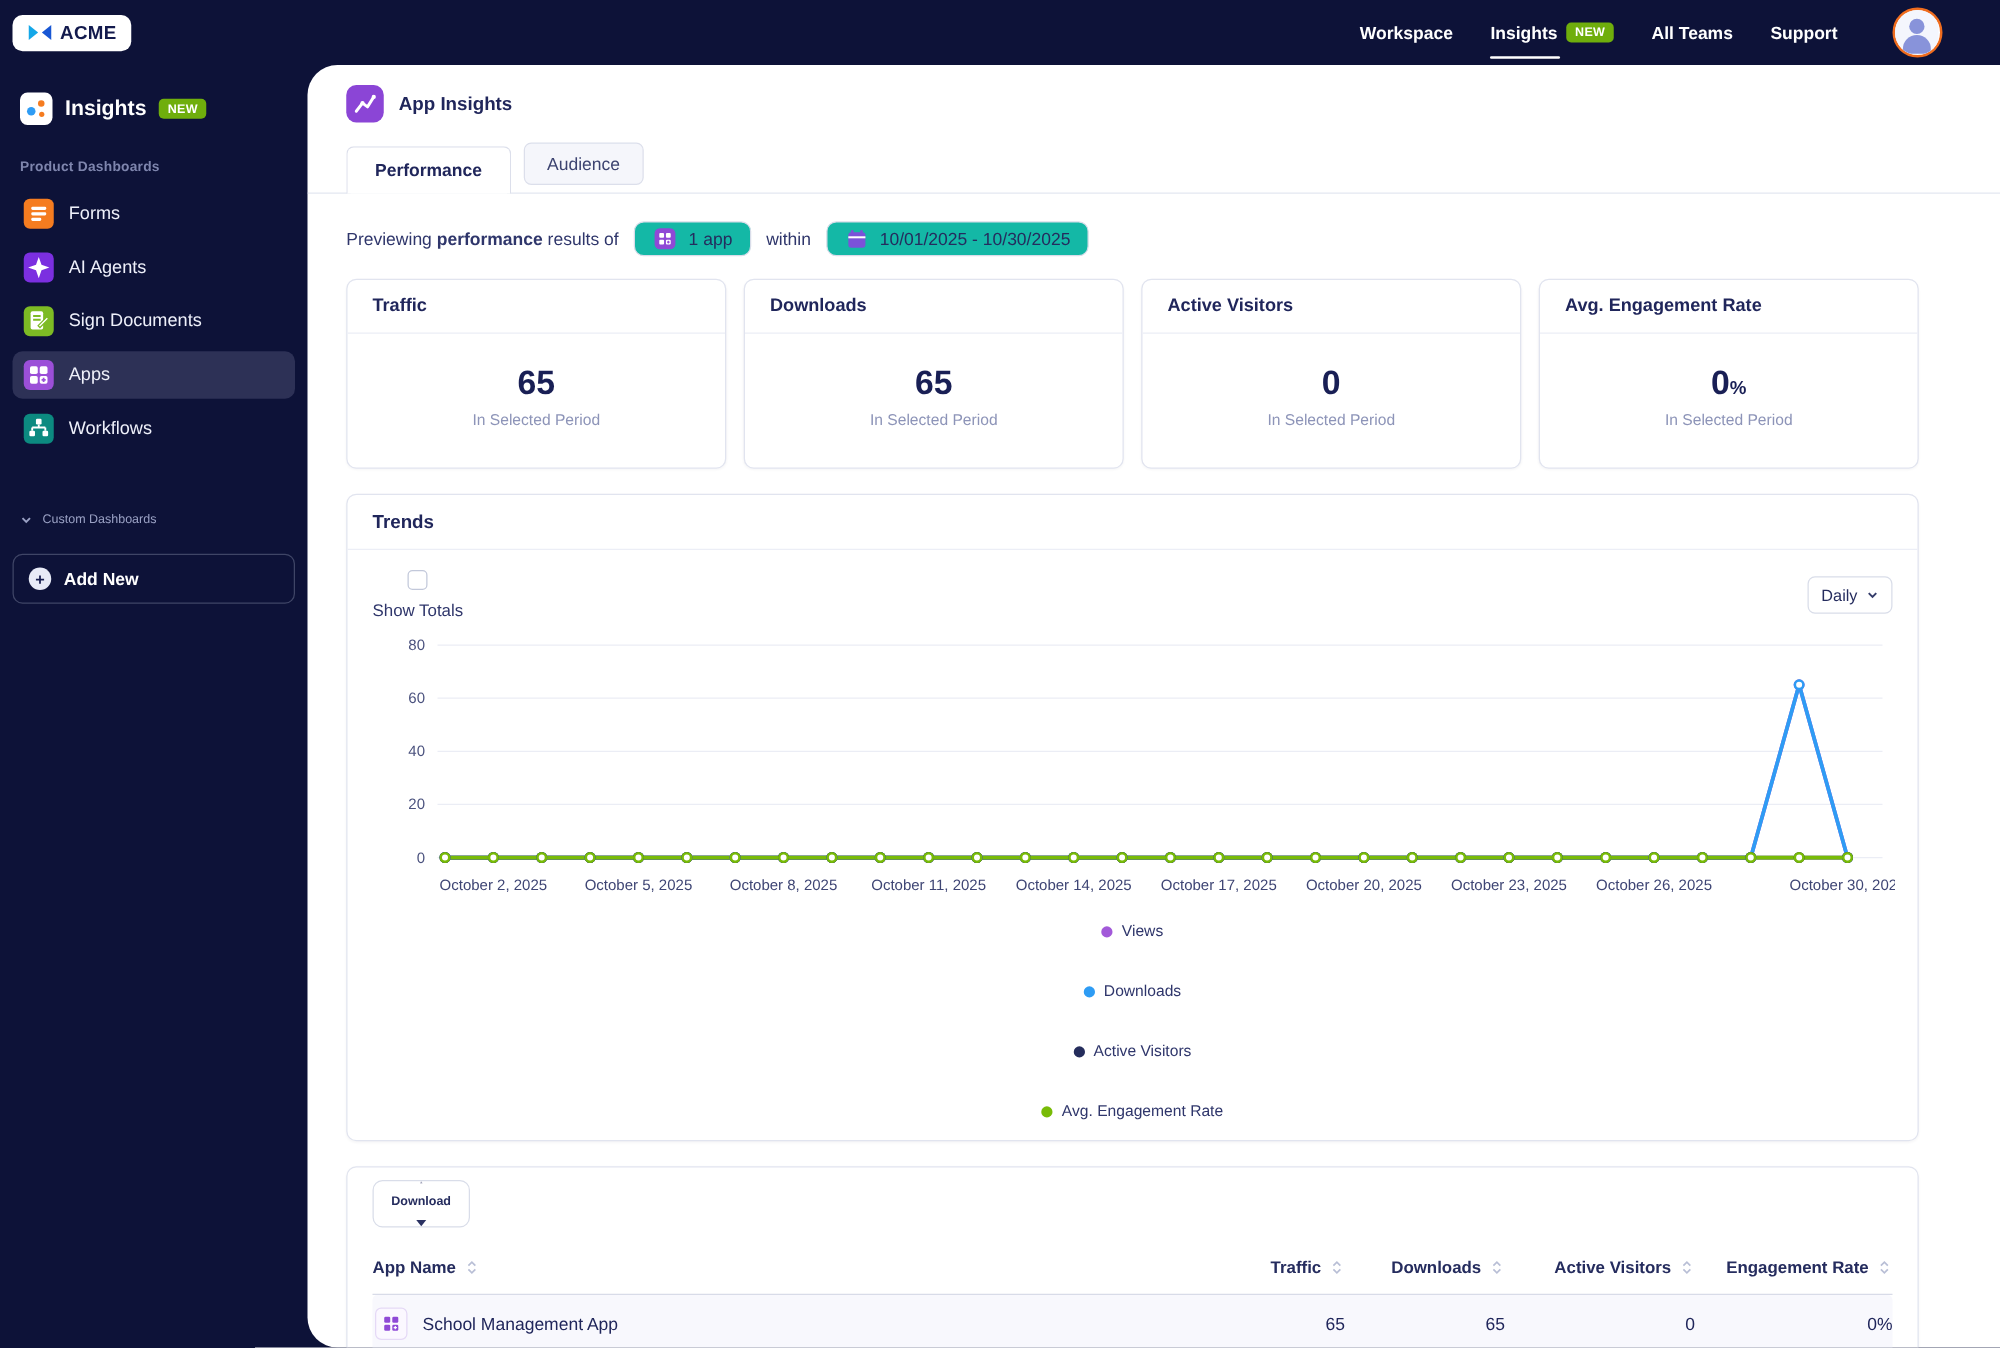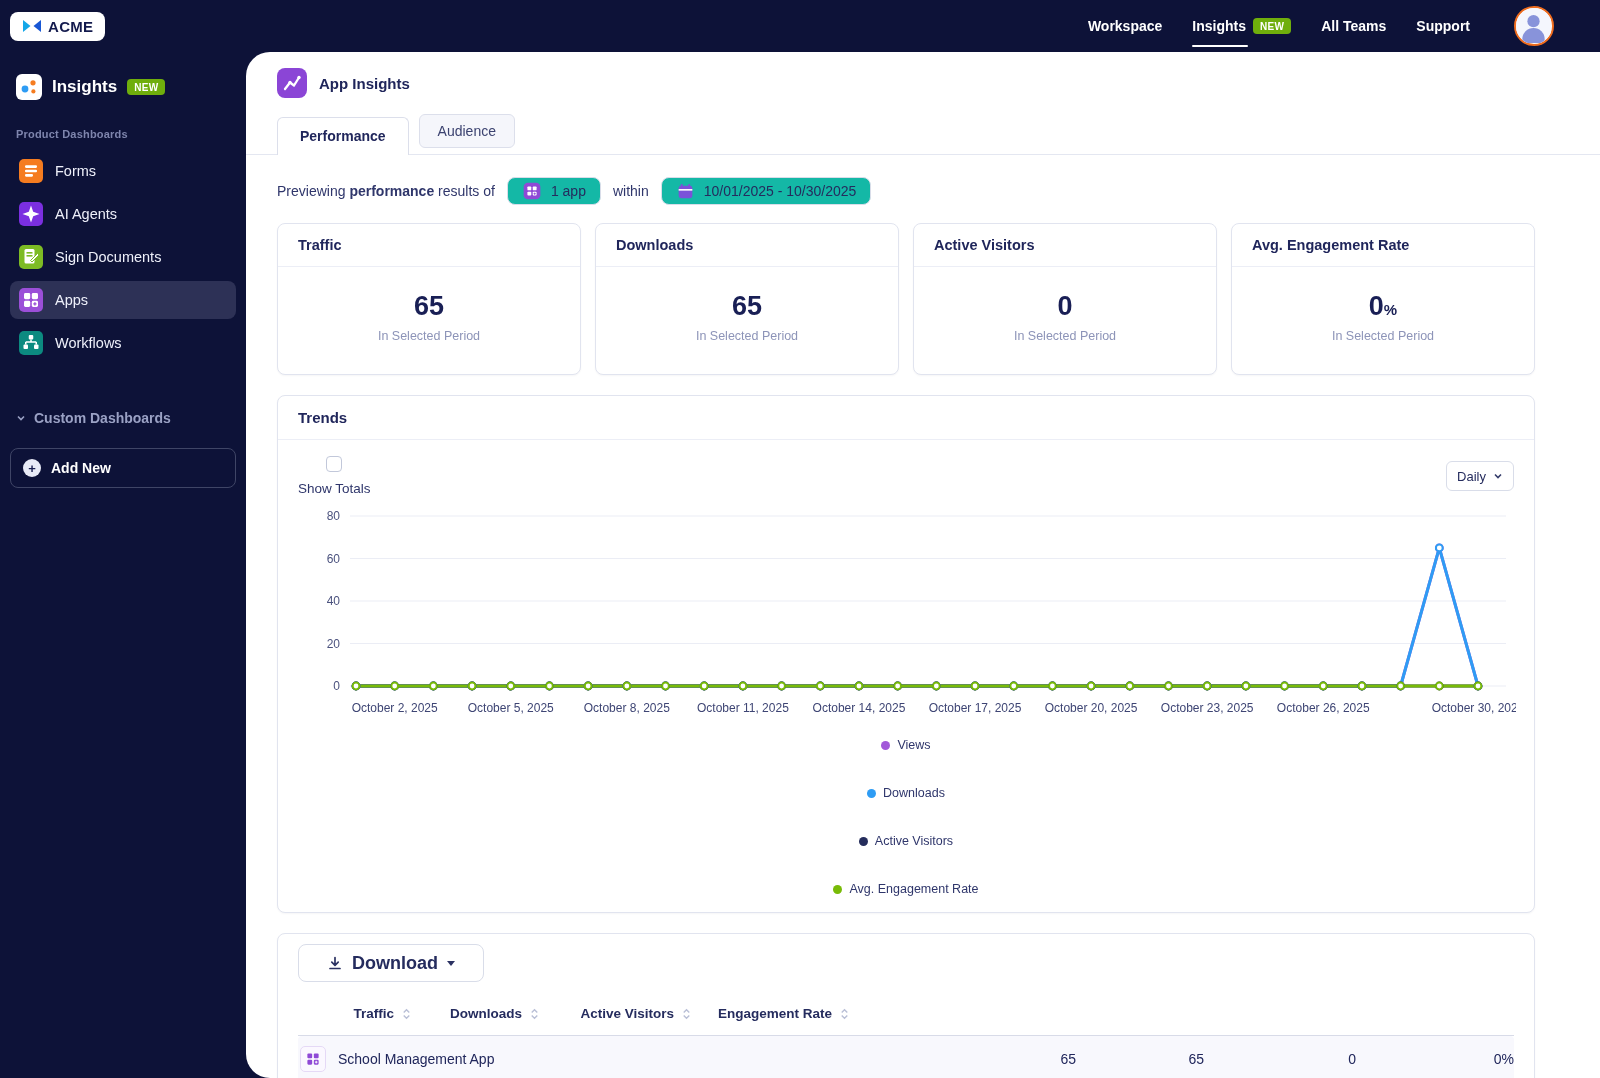--- a/index.html
+++ b/index.html
@@ -25,21 +25,21 @@
   .sb-title-row { display:flex; align-items:center; gap:10px; margin:22px 0 0 6px; }
   .sb-title { color:#fff; font-size:17px; font-weight:700; }
   .wicon { width:26px; height:26px; background:#fff; border-radius:6px; flex:none; }
   .sb-section { margin:28px 0 0 6px; font-size:11px; font-weight:700; color:#7e85ad; letter-spacing:.2px; }
   .sb-items { margin-top:12px; }
   .sb-item { display:flex; align-items:center; gap:12px; padding:7px 9px; border-radius:8px; margin-bottom:5px; cursor:pointer; }
   .sb-item.active { background:#2d3156; }
   .sb-item-label { color:#eef0fa; font-size:14.5px; }
   .sicon { width:24px; height:24px; border-radius:5px; flex:none; display:flex; align-items:center; justify-content:center; }
   .sb-custom { display:flex; align-items:center; gap:8px; margin:48px 0 0 6px; cursor:pointer; }
-  .sb-custom-label { font-size:14px; font-weight:700; color:#9aa1c4; }
+  .sb-custom-label { font-size:10px; font-weight:400; color:#9aa1c4; }
   .add-new { margin-top:22px; height:40px; border:1px solid #3f4566; border-radius:8px; display:flex; align-items:center; gap:10px; padding:0 12px; cursor:pointer; }
   .add-new-label { color:#fff; font-size:14px; font-weight:700; }
   .plus-circle { width:18px; height:18px; border-radius:50%; background:#e8ebf7; color:#171d4f; font-size:13px; font-weight:700; display:flex; align-items:center; justify-content:center; line-height:1; }
 
   
   .panel-head { display:flex; align-items:center; gap:12px; margin:16px 0 16px 31px; }
   .app-ic { width:30px; height:30px; border-radius:8px; background:#8b45d6; flex:none; }
   .panel-title { font-size:15px; font-weight:700; color:#20265b; }
   .tabs { display:flex; align-items:flex-end; padding-left:31px; border-bottom:1px solid #e4e7f1; }
   .tab-active { position:relative; background:#fff; border:1px solid #dcdfeb; border-bottom:none; border-radius:6px 6px 0 0; padding:10px 22px 11px; font-weight:700; font-size:14px; color:#20265b; margin-bottom:-1px; cursor:pointer; }
@@ -70,21 +70,21 @@
   .chart-svg { display:block; margin:6px 20px 0; }
   .legend { display:flex; align-items:center; justify-content:center; gap:34px; padding:4px 0 16px;flex-direction:column; }
   .lgi { display:flex; align-items:center; gap:7px; font-size:12.5px; color:#2f366b; cursor:pointer; }
   .lgd { width:9px; height:9px; border-radius:50%; }
 
   
   .bd-controls { display:flex; align-items:center; justify-content:space-between; padding:10px 20px; }
   .searchbox { width:326px; height:38px; border:1px solid #d9dde9; border-radius:8px; display:flex; align-items:center; gap:10px; padding:0 12px; background:#fff; }
   .searchbox input { border:none; outline:none; flex:1; font-size:14px; color:#20265b; font-family:"Liberation Sans",sans-serif; }
   .searchbox input::placeholder { color:#9aa0bd; }
-  .dl-btn { display:flex; align-items:center; gap:9px; height:38px; padding:0 28px; border:1px solid #d9dde9; border-radius:8px; background:#fff; font-size:18px; font-weight:600; color:#252c5e; cursor:pointer; }
+  .dl-btn { display:flex; align-items:center; gap:9px; height:38px; padding:0 14px; border:1px solid #d9dde9; border-radius:8px; background:#fff; font-size:10px; font-weight:600; color:#252c5e; cursor:pointer;flex-direction:column; }
   .caret { width:0; height:0; border-left:4.5px solid transparent; border-right:4.5px solid transparent; border-top:5.5px solid #2b3262; }
   .table { margin:0 20px; }
   .thead { display:flex; align-items:center; height:44px; font-weight:700; font-size:13.5px; color:#252c5e; border-bottom:1px solid #d8dbe8; }
   .th-name { flex:1; display:flex; align-items:center; gap:6px; cursor:pointer; }
   .th-num { display:flex; align-items:center; justify-content:flex-end; gap:6px; cursor:pointer; }
   .c1{width:115px;} .c2{width:128px;} .c3{width:152px;} .c4{width:158px;}
   .trow { display:flex; align-items:center; height:46px; background:#f8f8fd; border-radius:4px; font-size:14px; color:#20265b; cursor:pointer; }
   .td-name { flex:1; display:flex; align-items:center; gap:12px; padding-left:2px; }
   .td-num { display:flex; justify-content:flex-end; }
   .rowicon { width:26px; height:26px; border-radius:5px; background:#fbf8ff; border:1px solid #e5d9f6; flex:none; display:flex; align-items:center; justify-content:center; }
@@ -479,20 +479,27 @@
           <svg width="16" height="16" viewBox="0 0 16 16">
             <path d="M8 2.5 V10 M4.8 7.2 L8 10.4 L11.2 7.2 M3 13.5 H13" fill="none" stroke="#2b3262" stroke-width="1.7" stroke-linecap="round" stroke-linejoin="round"></path>
           </svg>
           <span>Download</span>
           <span class="caret"></span>
         </span>
       </div>
 
       <div class="table">
         <div class="thead">
+          <span class="th-name">
+            <span>App Name</span>
+            <svg width="13" height="14" viewBox="0 0 14 14">
+                <polyline points="4,5.3 7,2.4 10,5.3" fill="none" stroke="#b9bfd6" stroke-width="1.5"></polyline>
+                <polyline points="4,8.7 7,11.6 10,8.7" fill="none" stroke="#b9bfd6" stroke-width="1.5"></polyline>
+              </svg>
+          </span>
           <span class="th-num c1">
             <span>Traffic</span>
             <svg width="13" height="14" viewBox="0 0 14 14">
                 <polyline points="4,5.3 7,2.4 10,5.3" fill="none" stroke="#b9bfd6" stroke-width="1.5"></polyline>
                 <polyline points="4,8.7 7,11.6 10,8.7" fill="none" stroke="#b9bfd6" stroke-width="1.5"></polyline>
               </svg>
           </span>
           <span class="th-num c2">
             <span>Downloads</span>
             <svg width="13" height="14" viewBox="0 0 14 14">

